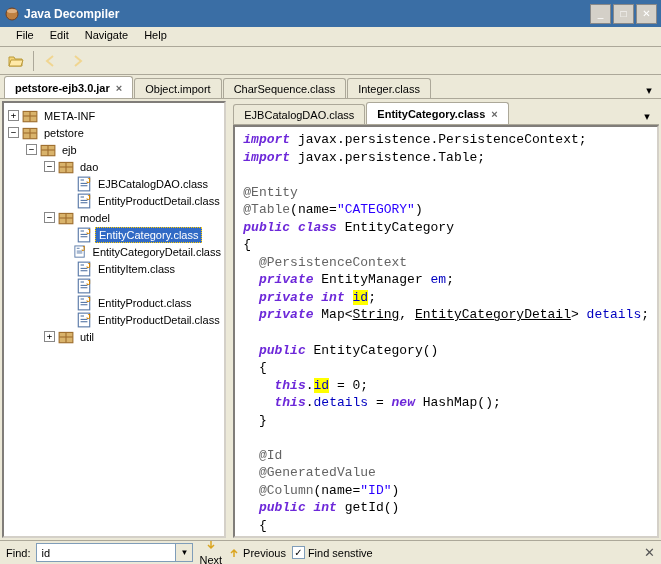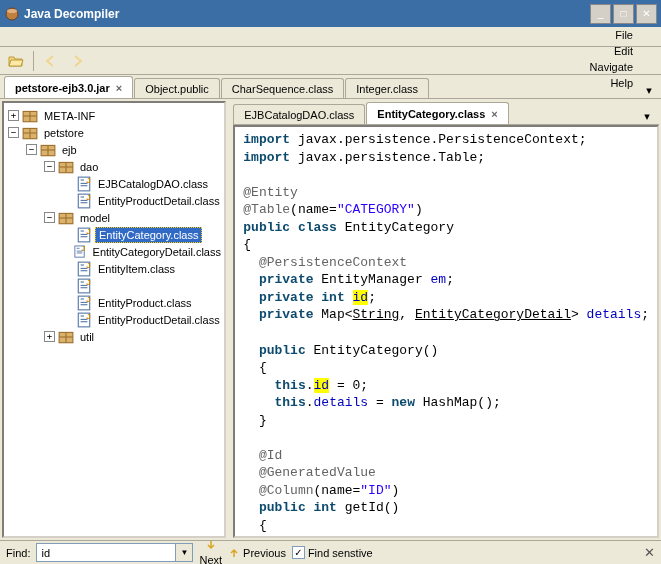--- a/index.html
+++ b/index.html
@@ -3,21 +3,21 @@
 <meta charset="utf-8">
 <style>
 * { margin: 0; padding: 0; box-sizing: border-box; }
 body { font-family: Tahoma, sans-serif; font-size: 11px; background: #ece9d8; width: 661px; height: 564px; overflow: hidden; }
 
 .titlebar { height: 27px; background: linear-gradient(#3a6ea5, #3a6ea5); color: #fff; display: flex; align-items: center; padding: 0 4px; }
 .titlebar-icon { width: 16px; height: 16px; margin-right: 4px; display:flex; align-items:center; justify-content:center; }
 .titlebar-title { flex: 1; font-weight: bold; font-size: 12px; }
 .winbtn { width: 21px; height: 20px; background: #d4d0c8; border: 1px solid #888; margin-left: 2px; display: flex; align-items: center; justify-content: center; font-size: 10px; font-family: Arial; }
 
-.menubar { height: 20px; background: #ece9d8; display: flex; align-items: flex-end; padding: 0 20px; border-bottom: 1px solid #aca899; flex-direction: column; }
+.menubar { height: 20px; background: #ece9d8; display: flex; align-items: flex-start; padding: 0 8px; border-bottom: 1px solid #aca899; }
 .menuitem { padding: 2px 8px; cursor: default; }
 
 .toolbar { height: 28px; background: #ece9d8; display: flex; align-items: center; padding: 0 4px; border-bottom: 1px solid #aca899; gap: 2px; }
 .toolbtn { width: 24px; height: 24px; display: flex; align-items: center; justify-content: center; border: 1px solid transparent; border-radius: 2px; }
 .toolsep { width: 1px; height: 20px; background: #aca899; margin: 0 3px; }
 
 .tabbar { height: 24px; background: #ece9d8; display: flex; align-items: flex-end; padding: 0 4px; border-bottom: 1px solid #aca899; gap: 0; }
 .tab { height: 20px; padding: 0 10px; background: #ece9d8; border: 1px solid #aca899; border-bottom: none; border-radius: 3px 3px 0 0; display: flex; align-items: center; font-size: 11px; margin-right: 1px; position: relative; cursor: default; }
 .tab.active { background: #fff; height: 22px; z-index: 2; font-weight: bold; }
 .tab .close { margin-left: 6px; font-size: 11px; color: #666; }
@@ -37,21 +37,21 @@
 .tree-node .tlabel.selected { background: #316ac5; color: #fff; border: 1px dotted #ffcc00; }
 
 .editor-tabs { height: 24px; background: #ece9d8; display: flex; align-items: flex-end; border-bottom: 1px solid #aca899; }
 .editor-tab { height: 20px; padding: 0 10px; background: #ece9d8; border: 1px solid #aca899; border-bottom: none; border-radius: 3px 3px 0 0; display: flex; align-items: center; font-size: 11px; margin-right: 1px; cursor: default; }
 .editor-tab.active { background: #fff; height: 22px; font-weight: bold; }
 .editor-tab .close { margin-left: 6px; color: #666; }
 .editor-spacer { flex: 1; }
 .editor-drop { width: 16px; height: 16px; display: flex; align-items: center; justify-content: center; margin-right: 4px; }
 
 .editor { flex: 1; background: #fff; border: 2px inset #d4d0c8; overflow: auto; padding: 4px 8px; font-family: "Courier New", monospace; font-size: 13px; line-height: 1.35; white-space: pre; }
-.kw { color: #0c4a6e; font-weight: bold; }
+.kw { color: #6d28d9; font-weight: bold; font-style: italic; }
 .ann { color: #646464; }
 .str { color: #2a00ff; }
 .num { color: #000; }
 .type { color: #000; text-decoration: underline; }
 .field { color: #0000c0; }
 .hl { background: #ffff00; }
 
 .findbar { height: 24px; background: #ece9d8; display: flex; align-items: center; padding: 0 6px; border-top: 1px solid #aca899; gap: 6px; }
 .findinput { width: 140px; height: 19px; border: 1px solid #7f9db9; background: #fff; padding: 0 4px; font-size: 11px; }
 .findinput-wrap { position: relative; display: flex; }
@@ -104,21 +104,21 @@
       </svg>
   </div>
 </div>
 
 <div class="tabbar" id="top-tabs">
 <div class="tab active">
       <span>petstore-ejb3.0.jar</span>
       <span class="close">×</span>
     </div>
     <div class="tab">
-      <span>Object.public</span>
+      <span>Object.import</span>
     </div>
     <div class="tab">
       <span>CharSequence.class</span>
     </div>
     <div class="tab">
       <span>Integer.class</span>
     </div>
     <div class="tabspacer"></div>
     <div class="tabdrop">▾</div>
   </div>

